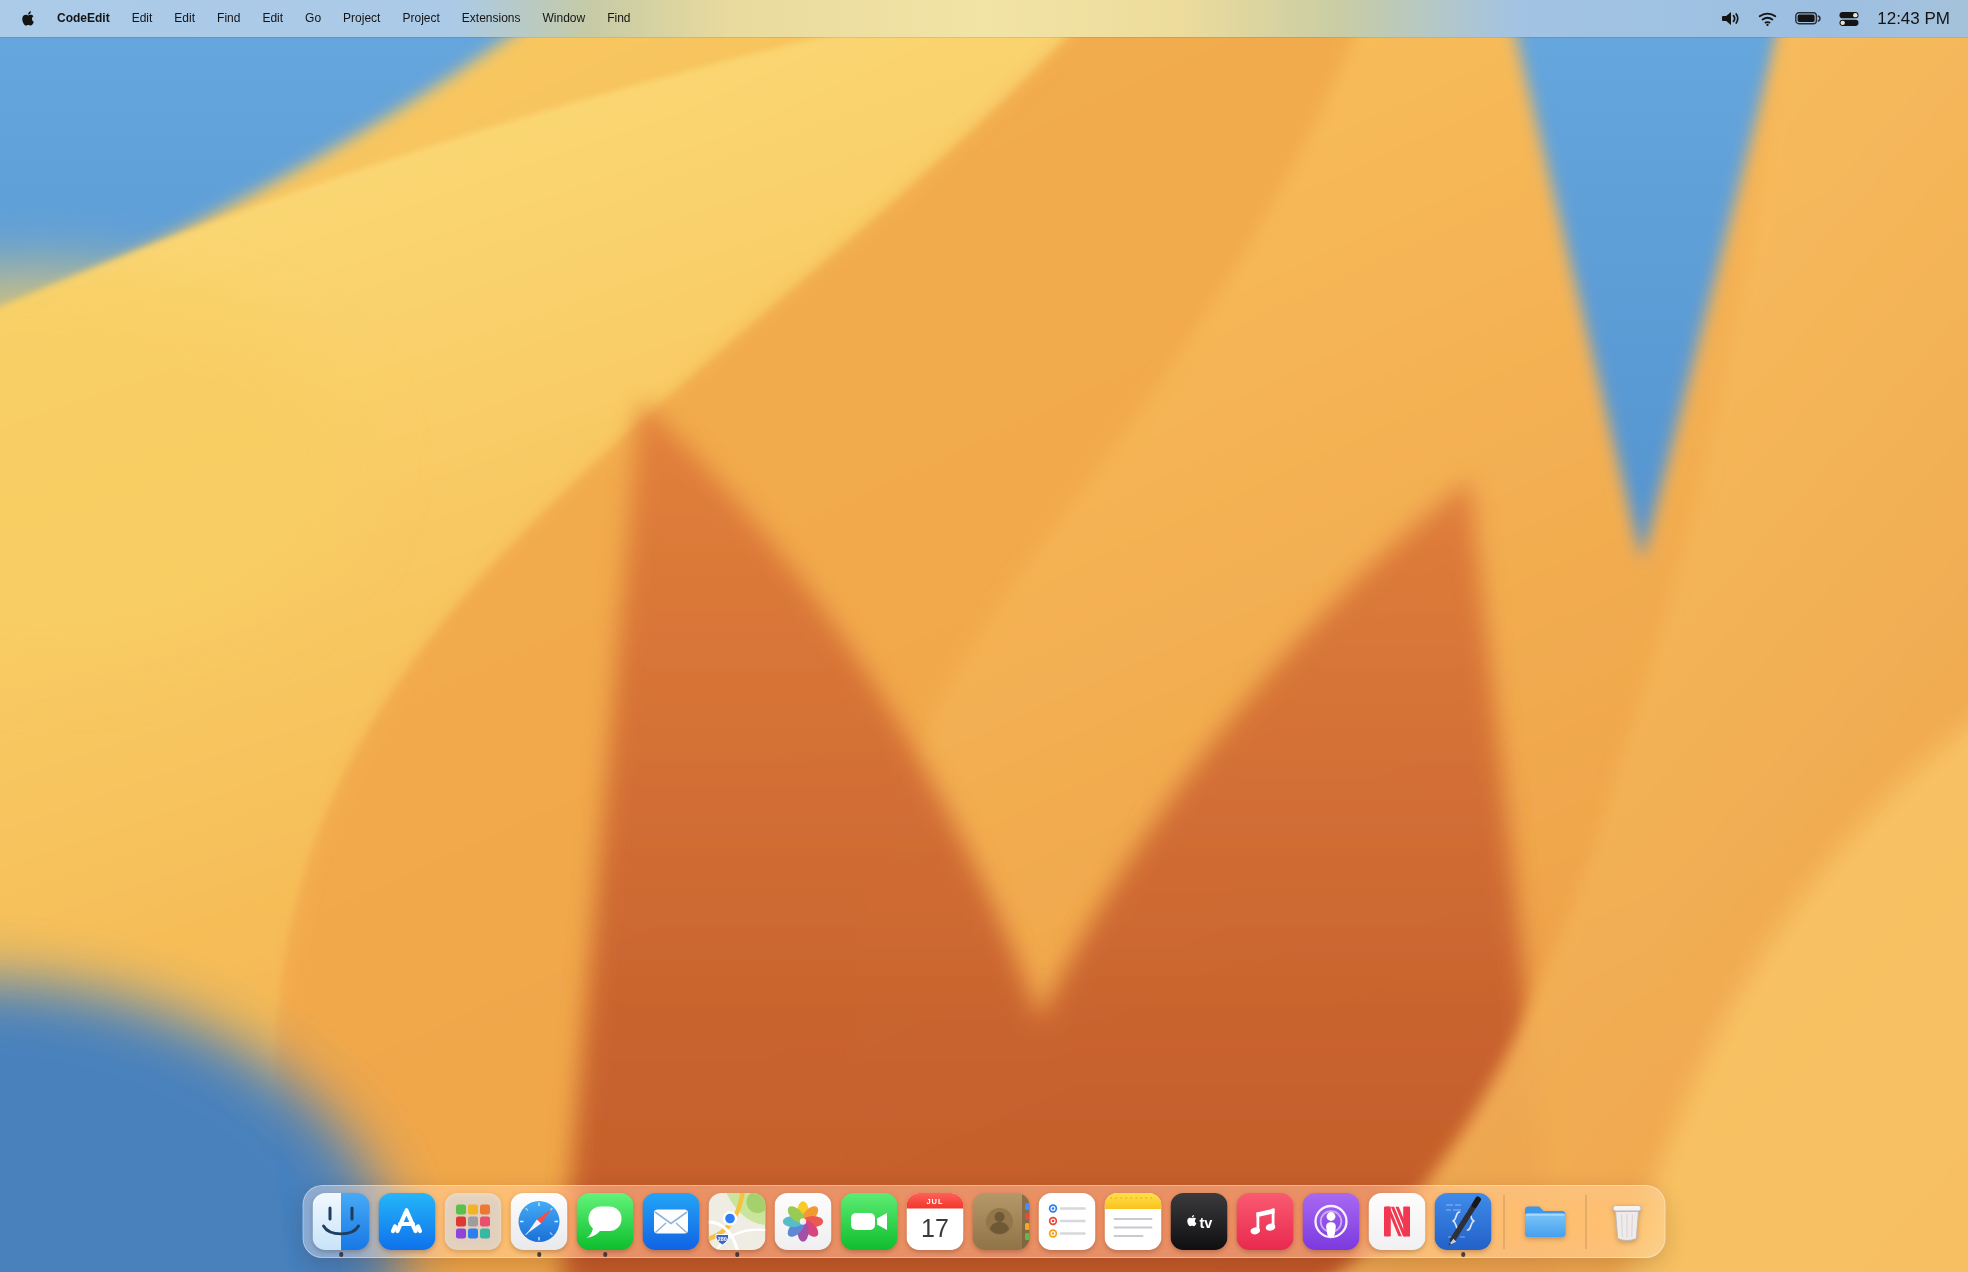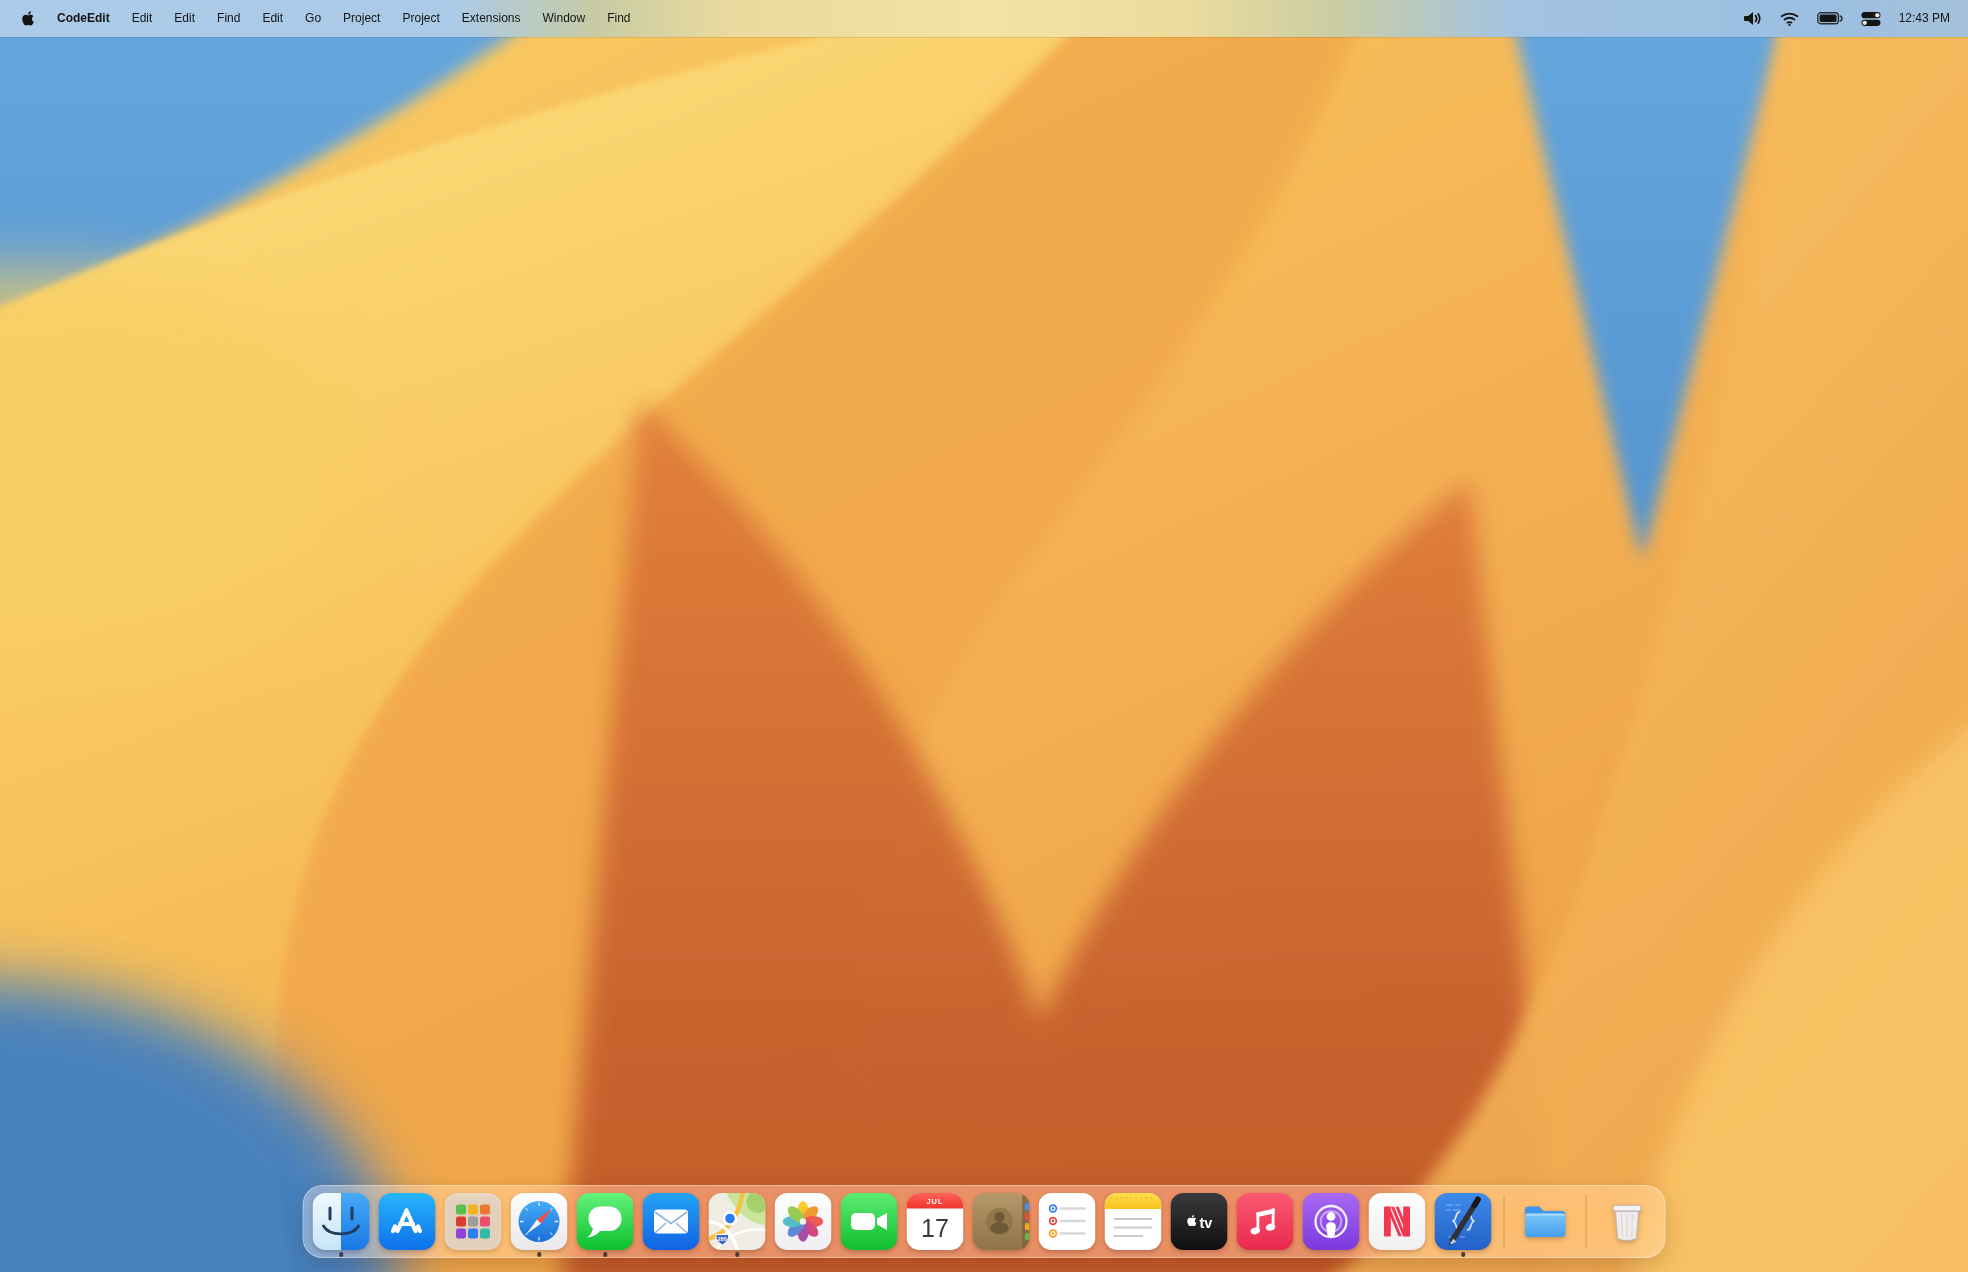--- a/index.html
+++ b/index.html
@@ -12,21 +12,21 @@
   .menubar{position:absolute;top:0;left:0;right:0;height:37px;z-index:20;
     display:flex;align-items:center;justify-content:space-between;padding:0 10px;
     background:linear-gradient(90deg,#abcbe8 0%,#aacae7 23%,#c6cba6 30%,#e9da9d 37%,#f2e4a5 50%,#eddc9c 60%,#c9cda4 68%,#a2c3e3 77%,#9cbfe1 93%,#a5c2da 100%);
     box-shadow:0 0.5px 0 rgba(0,0,0,0.18);}
   .menu-left{display:flex;align-items:center;}
   .menu-item{padding:0 11px;font-size:12px;line-height:37px;color:#141414;white-space:nowrap;cursor:default;}
   .menu-item.app-name{font-weight:700;}
   .apple-menu{padding:0 12px 0 10px;display:flex;align-items:center;}
   .status-area{display:flex;align-items:center;}
   .status-item{padding:0 9px;display:flex;align-items:center;}
-  .clock{font-size:12px;color:#141414;padding:0 8px 0 9px;line-height:37px;white-space:nowrap;}
+  .clock{font-size:17px;color:#141414;padding:0 8px 0 9px;line-height:37px;white-space:nowrap;}
 
   
   .dock-wrap{position:absolute;top:1185px;left:50%;transform:translateX(-50%);z-index:20;}
   .dock{display:flex;align-items:center;gap:9px;padding:7px 9px;
     background:rgba(252,231,221,0.40);
     border:1px solid rgba(255,255,255,0.35);
     border-radius:20px;
     backdrop-filter:blur(18px) saturate(1.4);
     -webkit-backdrop-filter:blur(18px) saturate(1.4);
     box-shadow:0 8px 22px rgba(60,20,0,0.18);}

